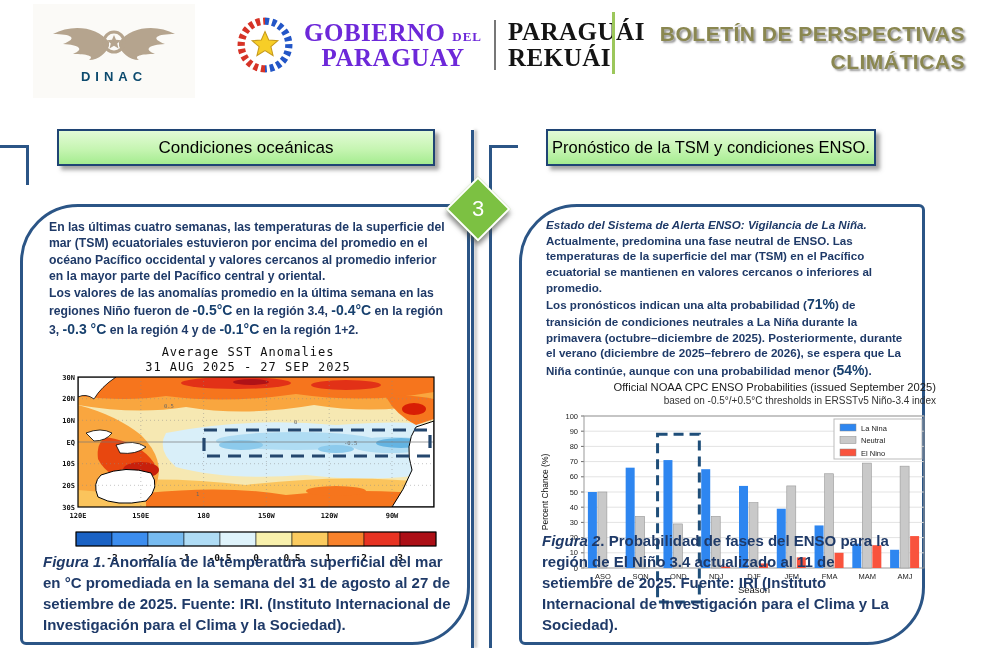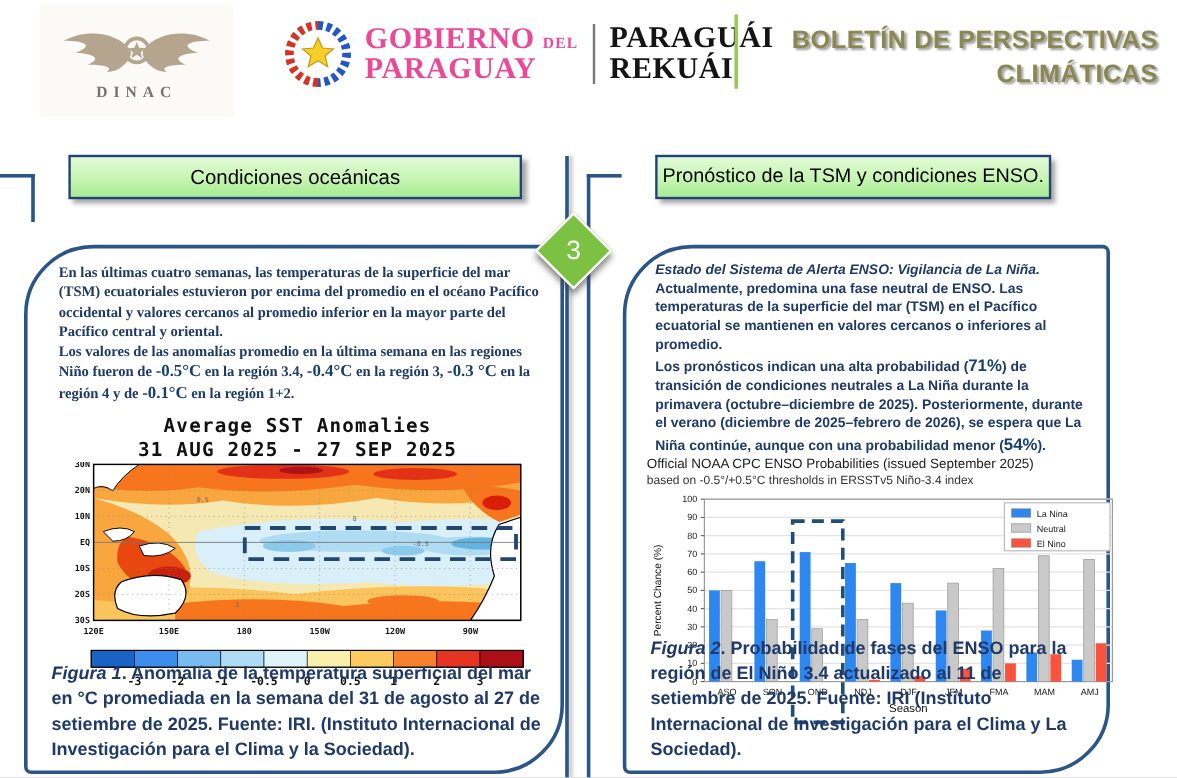--- a/index.html
+++ b/index.html
@@ -4,25 +4,25 @@
 <style>
   * { margin:0; padding:0; box-sizing:border-box; }
   body { background:#888; font-family:"Liberation Sans", sans-serif; }
   #page {
     position:relative; width:981px; height:648px; background:#ffffff;
     overflow:hidden; margin:0 auto;
   }
   
   .dinac-box { position:absolute; left:33px; top:4px; width:162px; height:94px;
     background:#fbfaf7; display:flex; flex-direction:column; align-items:center; justify-content:center; }
-  .dinac-label { color:#737373; font-family:Liberation Serif, serif; font-weight:bold;
+  .dinac-label { color:#0c4a6e; font-family:Liberation Sans, sans-serif; font-weight:bold;
     font-size:13px; letter-spacing:5px; margin-top:1px; }
   .gov-logo { position:absolute; left:236px; top:16px; display:flex; align-items:center; }
-  .gov-text { font-family:"Liberation Serif", serif; font-weight:bold; color:#ec4899;
-    line-height:1.02; font-size:25px; margin-left:10px; letter-spacing:0.5px; }
+  .gov-text { font-family:"Liberation Serif", serif; font-weight:bold; color:#6d28d9;
+    line-height:1.02; font-size:25px; margin-left:10px; letter-spacing:0.5px;text-align:center; }
   .gov-text .small { font-size:13px; letter-spacing:1px; }
   .gov-divider { width:2px; height:50px; background:#777; margin:0 12px; }
   .guarani-text { font-family:"Liberation Serif", serif; font-weight:bold; color:#141414;
     line-height:1.05; font-size:25px; letter-spacing:0.5px; }
   .header-green-bar { position:absolute; left:612px; top:12px; width:3px; height:62px; background:#9cc75b; }
   .bulletin-title { position:absolute; right:16px; top:20px; width:370px; text-align:right;
     font-size:21px; font-weight:bold; color:#8a8750; line-height:1.35; letter-spacing:0.5px;
     text-shadow:2px 2px 2px rgba(120,120,120,0.75); }
   
   .nline { position:absolute; background:#2b5586; }
@@ -44,31 +44,31 @@
   .panel-l { left:20px;  width:450px; }
   .panel-r { left:519px; width:406px; }
   
   .diamond { position:absolute; left:455px; top:186px; width:46px; height:46px;
     background:#7cc142; border:2px solid #ffffff; transform:rotate(45deg);
     box-shadow:3px 3px 5px rgba(70,70,70,0.65); z-index:6;
     display:flex; align-items:center; justify-content:center; }
   .diamond span { transform:rotate(-45deg); color:#fff; font-size:22px; }
   
   .lp-text { position:absolute; left:26px; top:12px; right:15px;
-    color:#1f3a68; font-size:12.2px; line-height:1.35; font-weight:bold;font-family:Liberation Serif, serif; }
+    color:#1f3a68; font-size:12.2px; line-height:1.35; font-weight:bold; }
   .rp-text { position:absolute; left:24px; top:10px; right:15px;
     color:#1f3a68; font-size:11.6px; line-height:1.35; font-weight:bold; }
   .rp-text p, .lp-text p { margin:0; }
   .rp-text .italic-line { font-style:italic; }
   .big-val { font-size:14px; font-weight:bold; color:#17406e; }
   
   .map-fig { position:absolute; left:18px; top:138px; width:414px; text-align:center; }
-  .map-title { font-family:"DejaVu Sans Mono", monospace; font-weight:bold; color:#111;
-    font-size:16px; line-height:1.25; letter-spacing:1px; }
-  .chart-block { position:absolute; left:17px; top:174px; width:408px; text-align:left; }
+  .map-title { font-family:"DejaVu Sans Mono", monospace; font-weight:normal; color:#111;
+    font-size:12px; line-height:1.25; letter-spacing:1px; }
+  .chart-block { position:absolute; left:6px; top:174px; width:408px; text-align:right; }
   .chart-title { font-size:11.2px; color:#1a1a1a; line-height:1.2; }
   .chart-subtitle { font-size:10px; color:#333; margin-top:1px; }
   .caption { position:absolute; left:20px; right:14px; bottom:7px;
     color:#1f3a68; font-size:15px; line-height:1.4; font-weight:bold; }
   .caption .fig-label { font-style:italic; }
   #sst-map text { font-family:"DejaVu Sans Mono", monospace; }
   #enso-chart text { font-family:"Liberation Sans", sans-serif; }
 </style>
 </head>
 <body>

